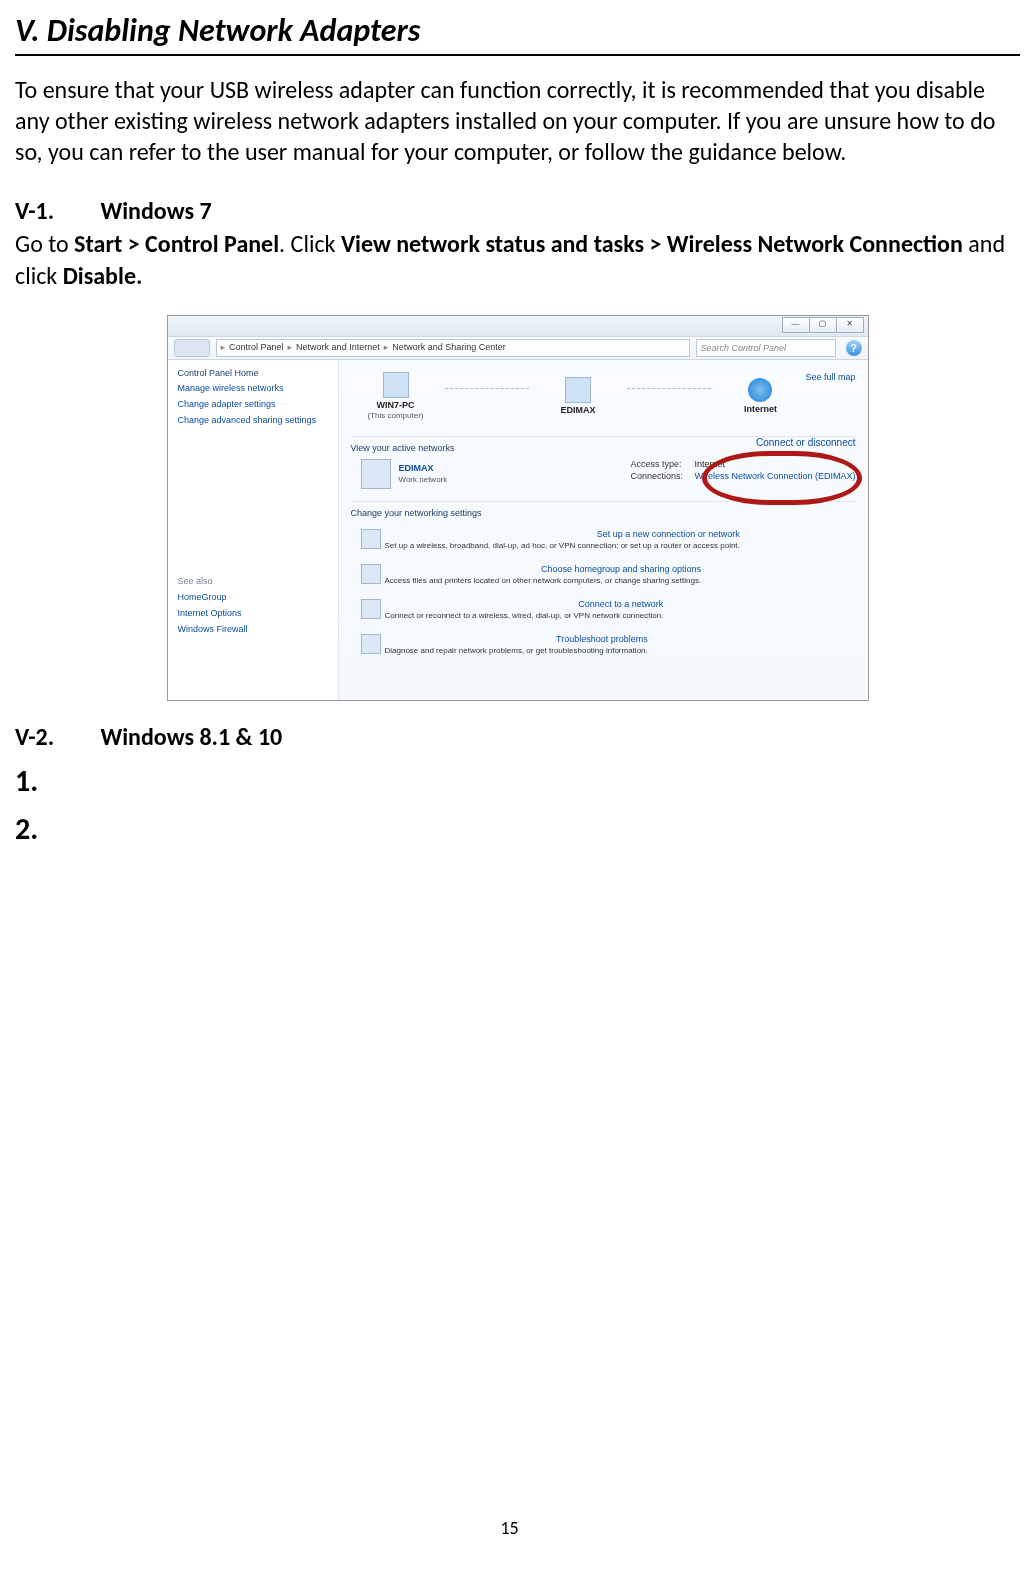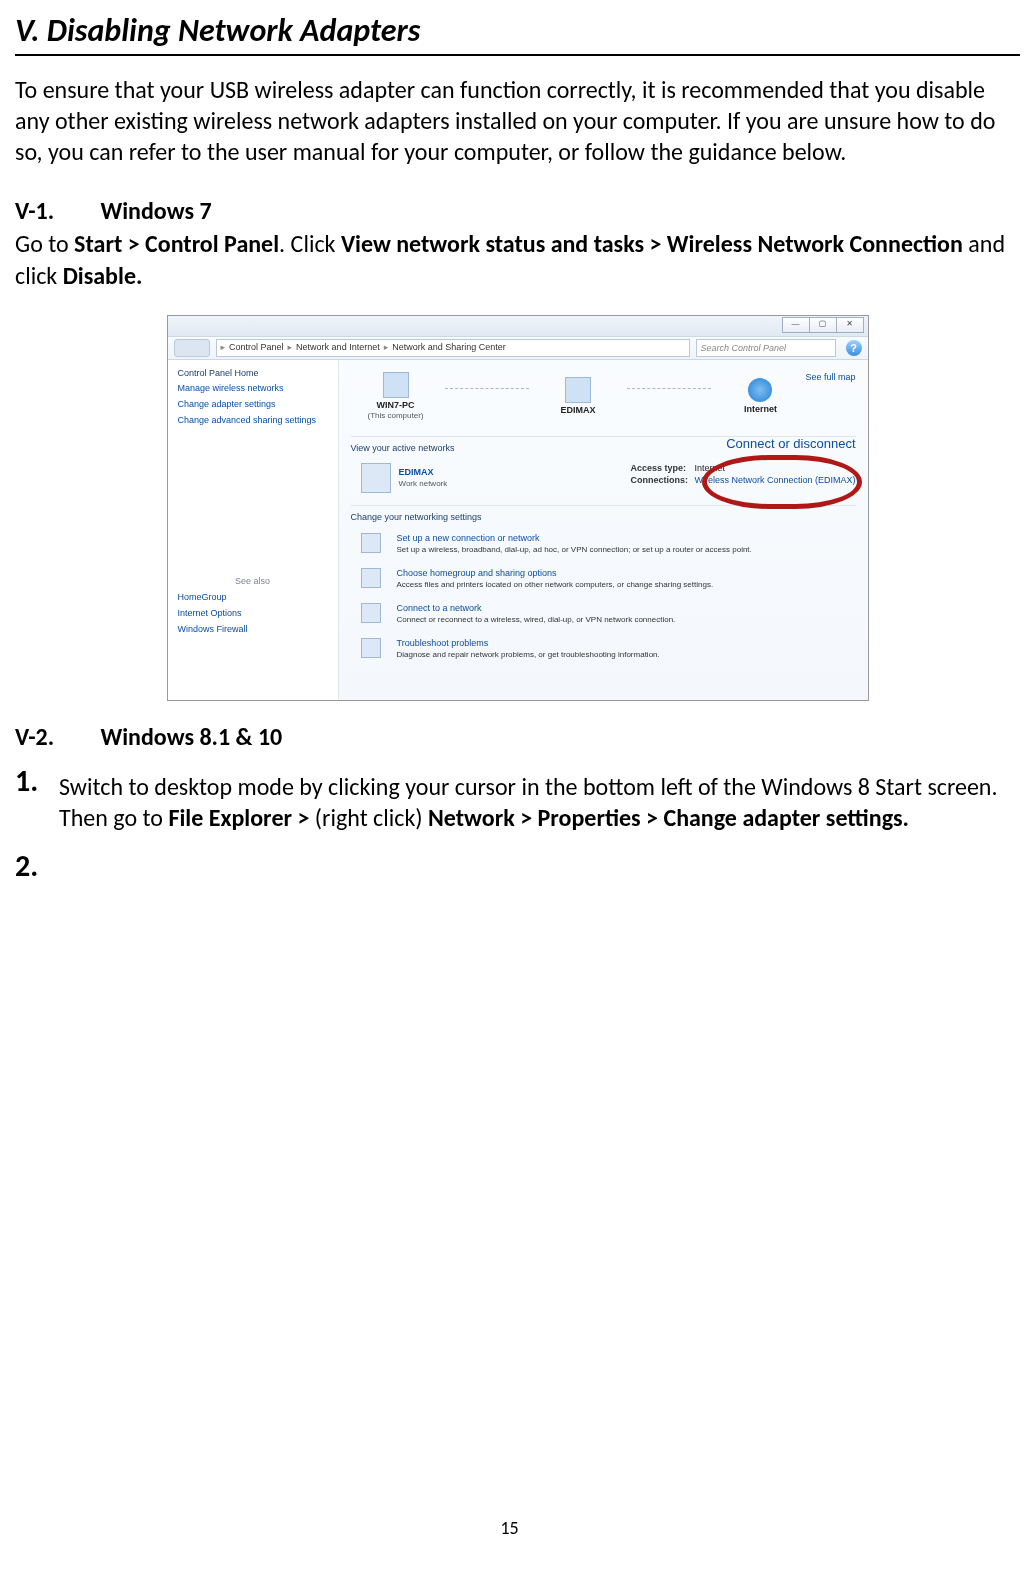--- a/index.html
+++ b/index.html
@@ -113,21 +113,21 @@
   .sidebar {
     width: 150px;
     background:#fff;
     border-right: 1px solid #e0e6ee;
     padding: 8px 10px;
     font-size: 9px;
   }
   .sb-head { color:#1a3e6a; font-weight: normal; }
   .sb-link { color:#0b4ea2; margin: 4px 0; cursor:default; }
   .sb-sec2 { margin-top: 150px; }
-  .sb-grey { color:#7a8696;text-align:center; }
+  .sb-grey { color:#7a8696; }
   .main {
     flex:1;
     padding: 8px 12px 12px 12px;
     font-size: 9px;
   }
   .main-head {
     color:#1a3e6a;
     font-size: 12px;
     margin-bottom: 8px;
   }
@@ -155,33 +155,33 @@
     justify-content: space-between;
     padding:6px 0 8px 10px;
     position: relative;
   }
   .active-left { display:flex; gap:8px; align-items:center; }
   .mon-icon { width:28px;height:28px;background:#dce8f5;border:1px solid #9fb8d4; }
   .edimax-name { color:#0b4ea2; font-weight:bold; font-size:9px; }
   .work-net { color:#555; font-size:8px; }
   .active-right { font-size:9px; text-align:left; min-width:180px; position:relative; }
   .ar-row { display:flex; gap:4px; }
-  .ar-label { width:60px; color:#333;font-weight:bold; }
+  .ar-label { width:60px; color:#333; }
   .ar-link { color:#0b4ea2; }
   .red-circle {
     position:absolute;
     width:150px; height:44px;
     border:5px solid #b01818;
     border-radius: 50% / 60%;
     right:-6px; top:-8px;
     pointer-events:none;
   }
-  .connect-disc { text-align:right; color:#0b4ea2; font-size:13px; margin-top:-18px; margin-bottom:4px;}
+  .connect-disc { text-align:right; color:#0b4ea2; font-size:10px; margin-top:-18px; margin-bottom:4px;}
   .settings-list { margin-top:4px; }
-  .setting-item { display:flex; gap:16px; padding:5px 0 8px 10px; }
+  .setting-item { display:flex; gap:4px; padding:5px 0 8px 10px;text-align:right; }
   .set-icon { width:18px; height:18px; background:#dce8f5; border:1px solid #9fb8d4; flex-shrink:0; }
   .set-title { color:#0b4ea2; font-size:9px; }
   .set-desc { color:#333; font-size:8px; }
   .help-btn {
     width:16px;height:16px;border-radius:50%;
     background:linear-gradient(#9fd2ff,#3a8fe0);
     color:#fff;font-weight:bold;font-size:11px;
     text-align:center;line-height:16px;
     margin-left:4px;
   }
@@ -332,23 +332,20 @@
   </div>
 
   <p class="subsection">
     <span class="num">V-2.</span>
     <span>Windows 8.1 &amp; 10</span>
   </p>
 
   <ol class="step-list">
     <li class="step-item">
       <div class="step-num">1.</div>
-      <div class="step-body">
-        <span>Switch to desktop mode by clicking your cursor in the bottom left of the Windows 8 Start screen. Then go to </span><span class="bold">File Explorer &gt; </span><span>(right click) </span><span class="bold">Network &gt; Properties &gt; Change adapter settings.</span>
-      </div>
     </li>
     <li class="step-item">
       <div class="step-num">2.</div>
     </li>
   </ol>
 
   <div class="page-num">15</div>
 </div>
 
 </body></html>

